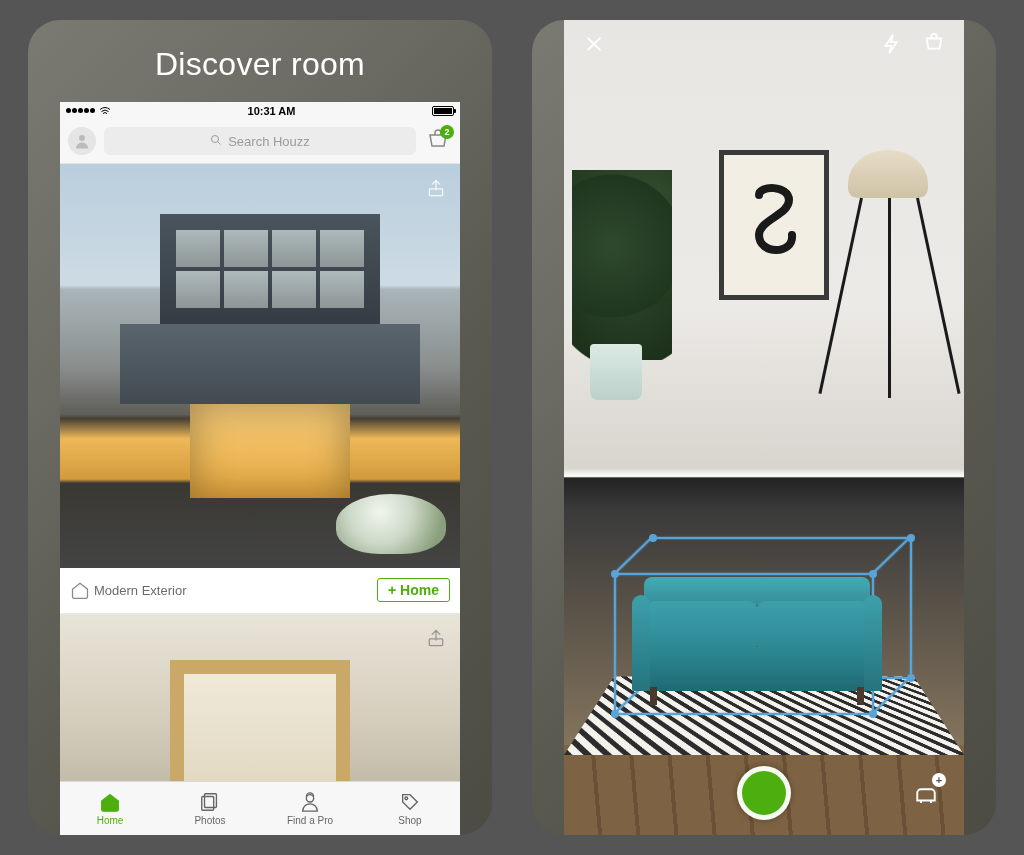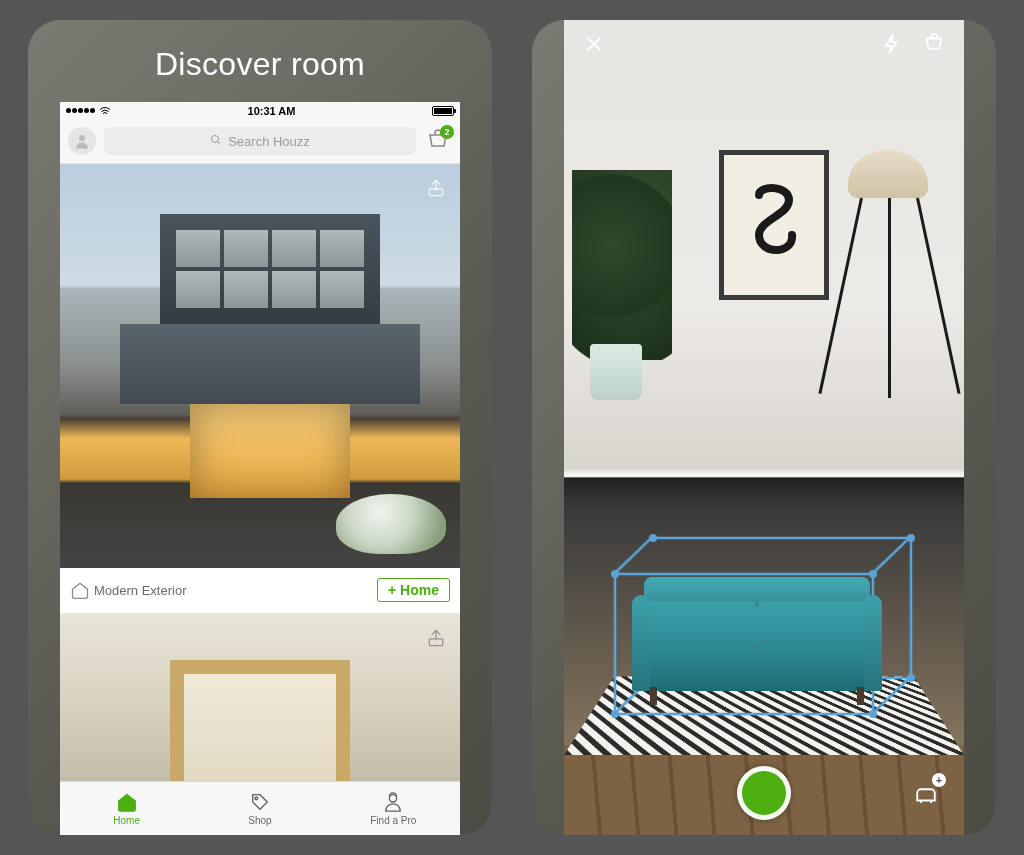--- a/index.html
+++ b/index.html
@@ -303,32 +303,39 @@
 
     <div class="tab-bar">
       <div class="tab active">
         <svg viewBox="0 0 24 24">
             <path d="M3 11l9-7 9 7v9a2 2 0 01-2 2H5a2 2 0 01-2-2z"></path>
           </svg>
         <span>Home</span>
       </div>
       <div class="tab">
         <svg viewBox="0 0 24 24">
-            <path d="M20 12l-8-8H4v8l8 8z"></path>
-            <circle cx="8" cy="8" r="1.5"></circle>
-          </svg>
-        <span>Shop</span>
+            <rect x="6" y="3" width="13" height="15" rx="1"></rect>
+            <rect x="3" y="6" width="13" height="15" rx="1"></rect>
+          </svg>
+        <span>Photos</span>
       </div>
       <div class="tab">
         <svg viewBox="0 0 24 24">
             <circle cx="12" cy="8" r="4"></circle>
             <path d="M4 22c0-5 4-8 8-8s8 3 8 8z"></path>
             <path d="M8 6a4 4 0 018 0"></path>
           </svg>
         <span>Find a Pro</span>
+      </div>
+      <div class="tab">
+        <svg viewBox="0 0 24 24">
+            <path d="M20 12l-8-8H4v8l8 8z"></path>
+            <circle cx="8" cy="8" r="1.5"></circle>
+          </svg>
+        <span>Shop</span>
       </div>
     </div>
 
   </div>
 </div>
 
 <div class="panel">
 
   <div class="ar-screen">
 

